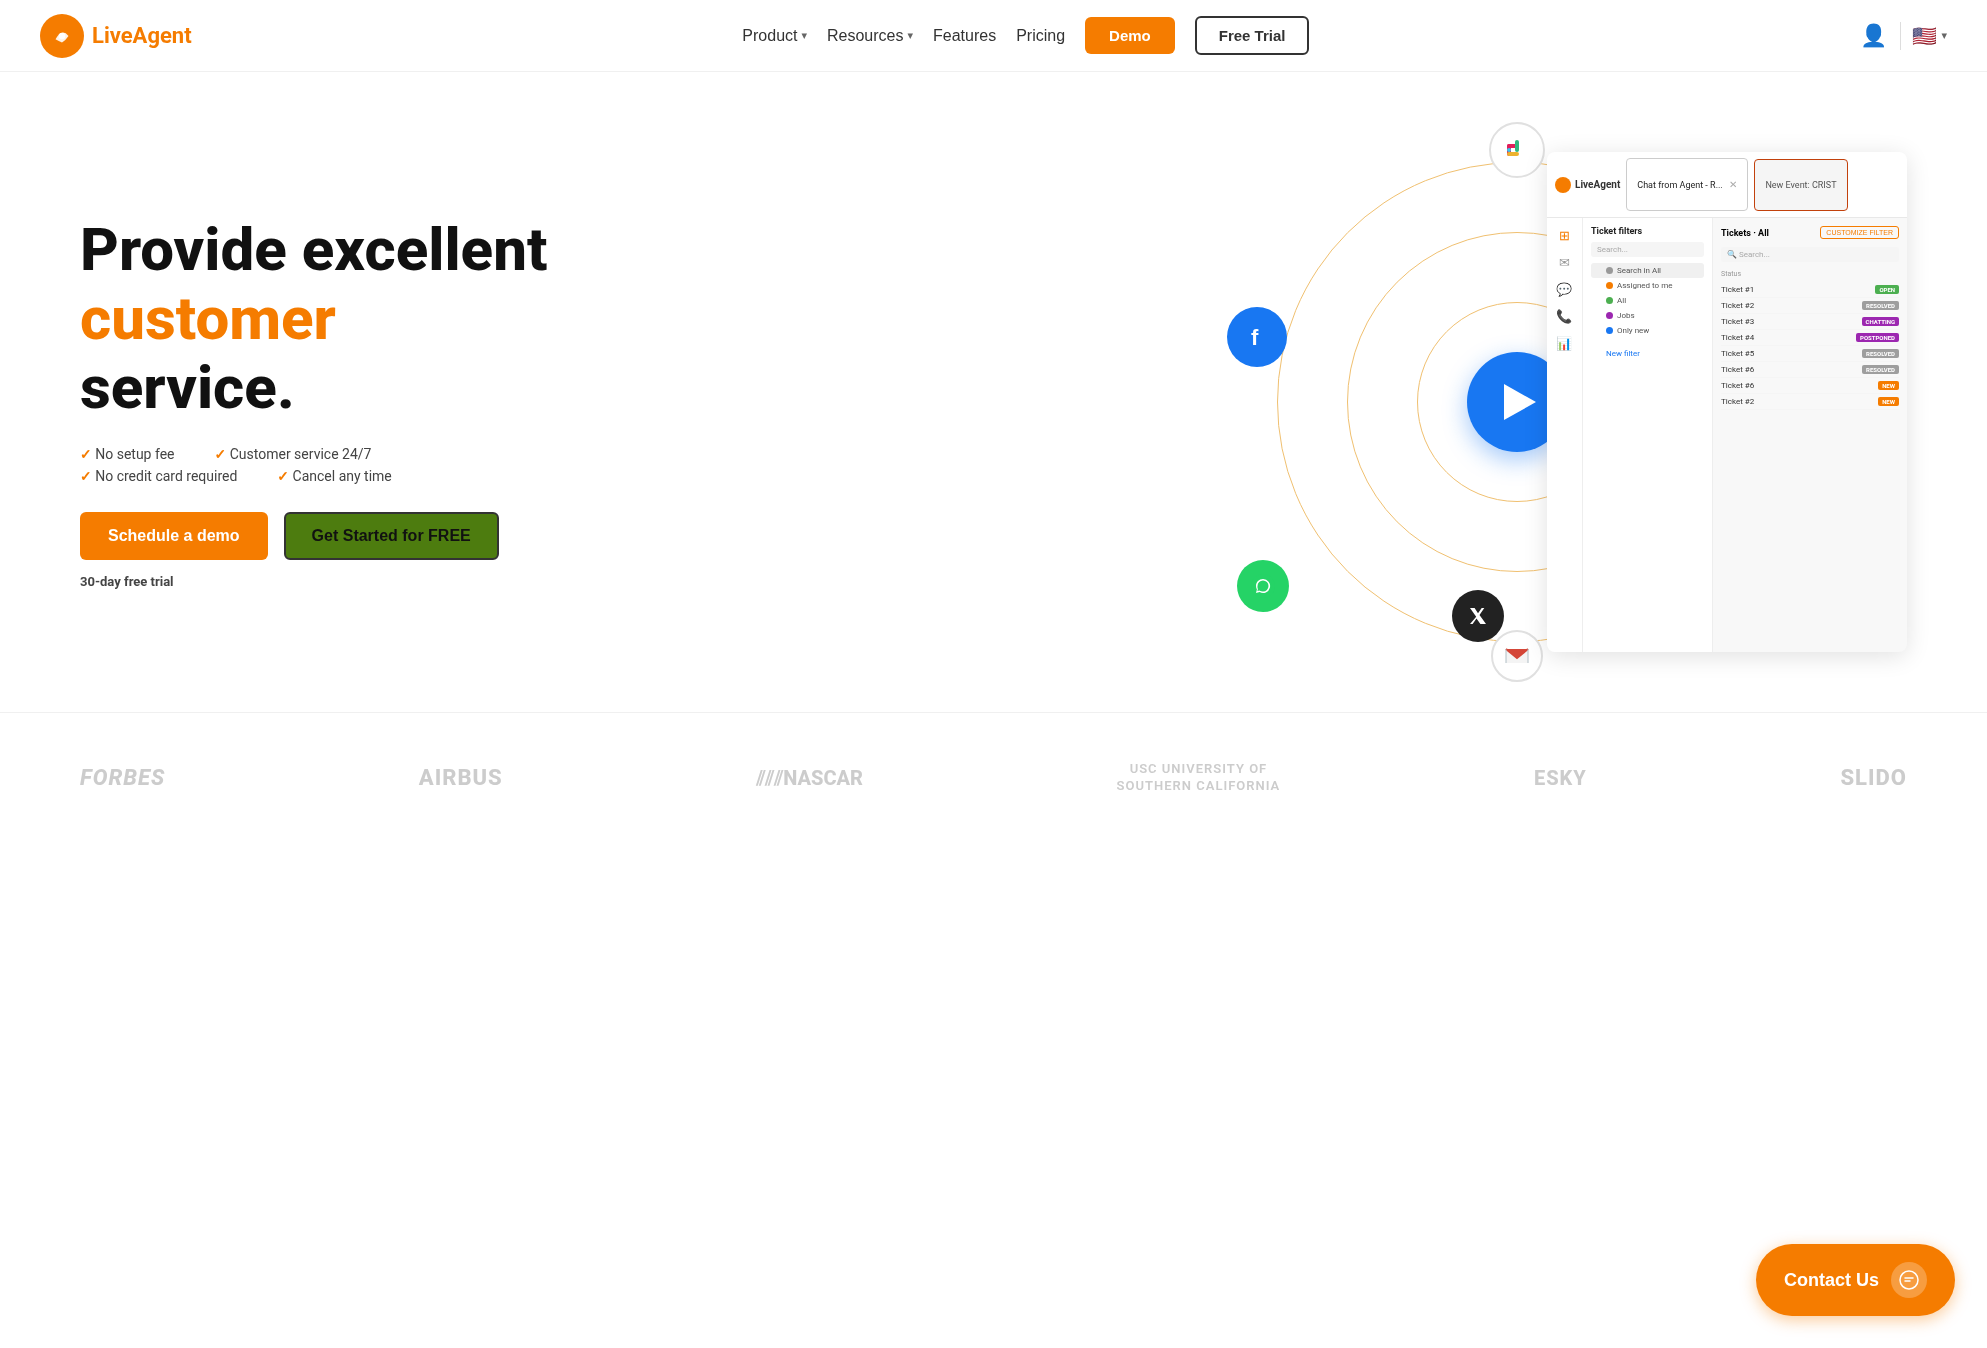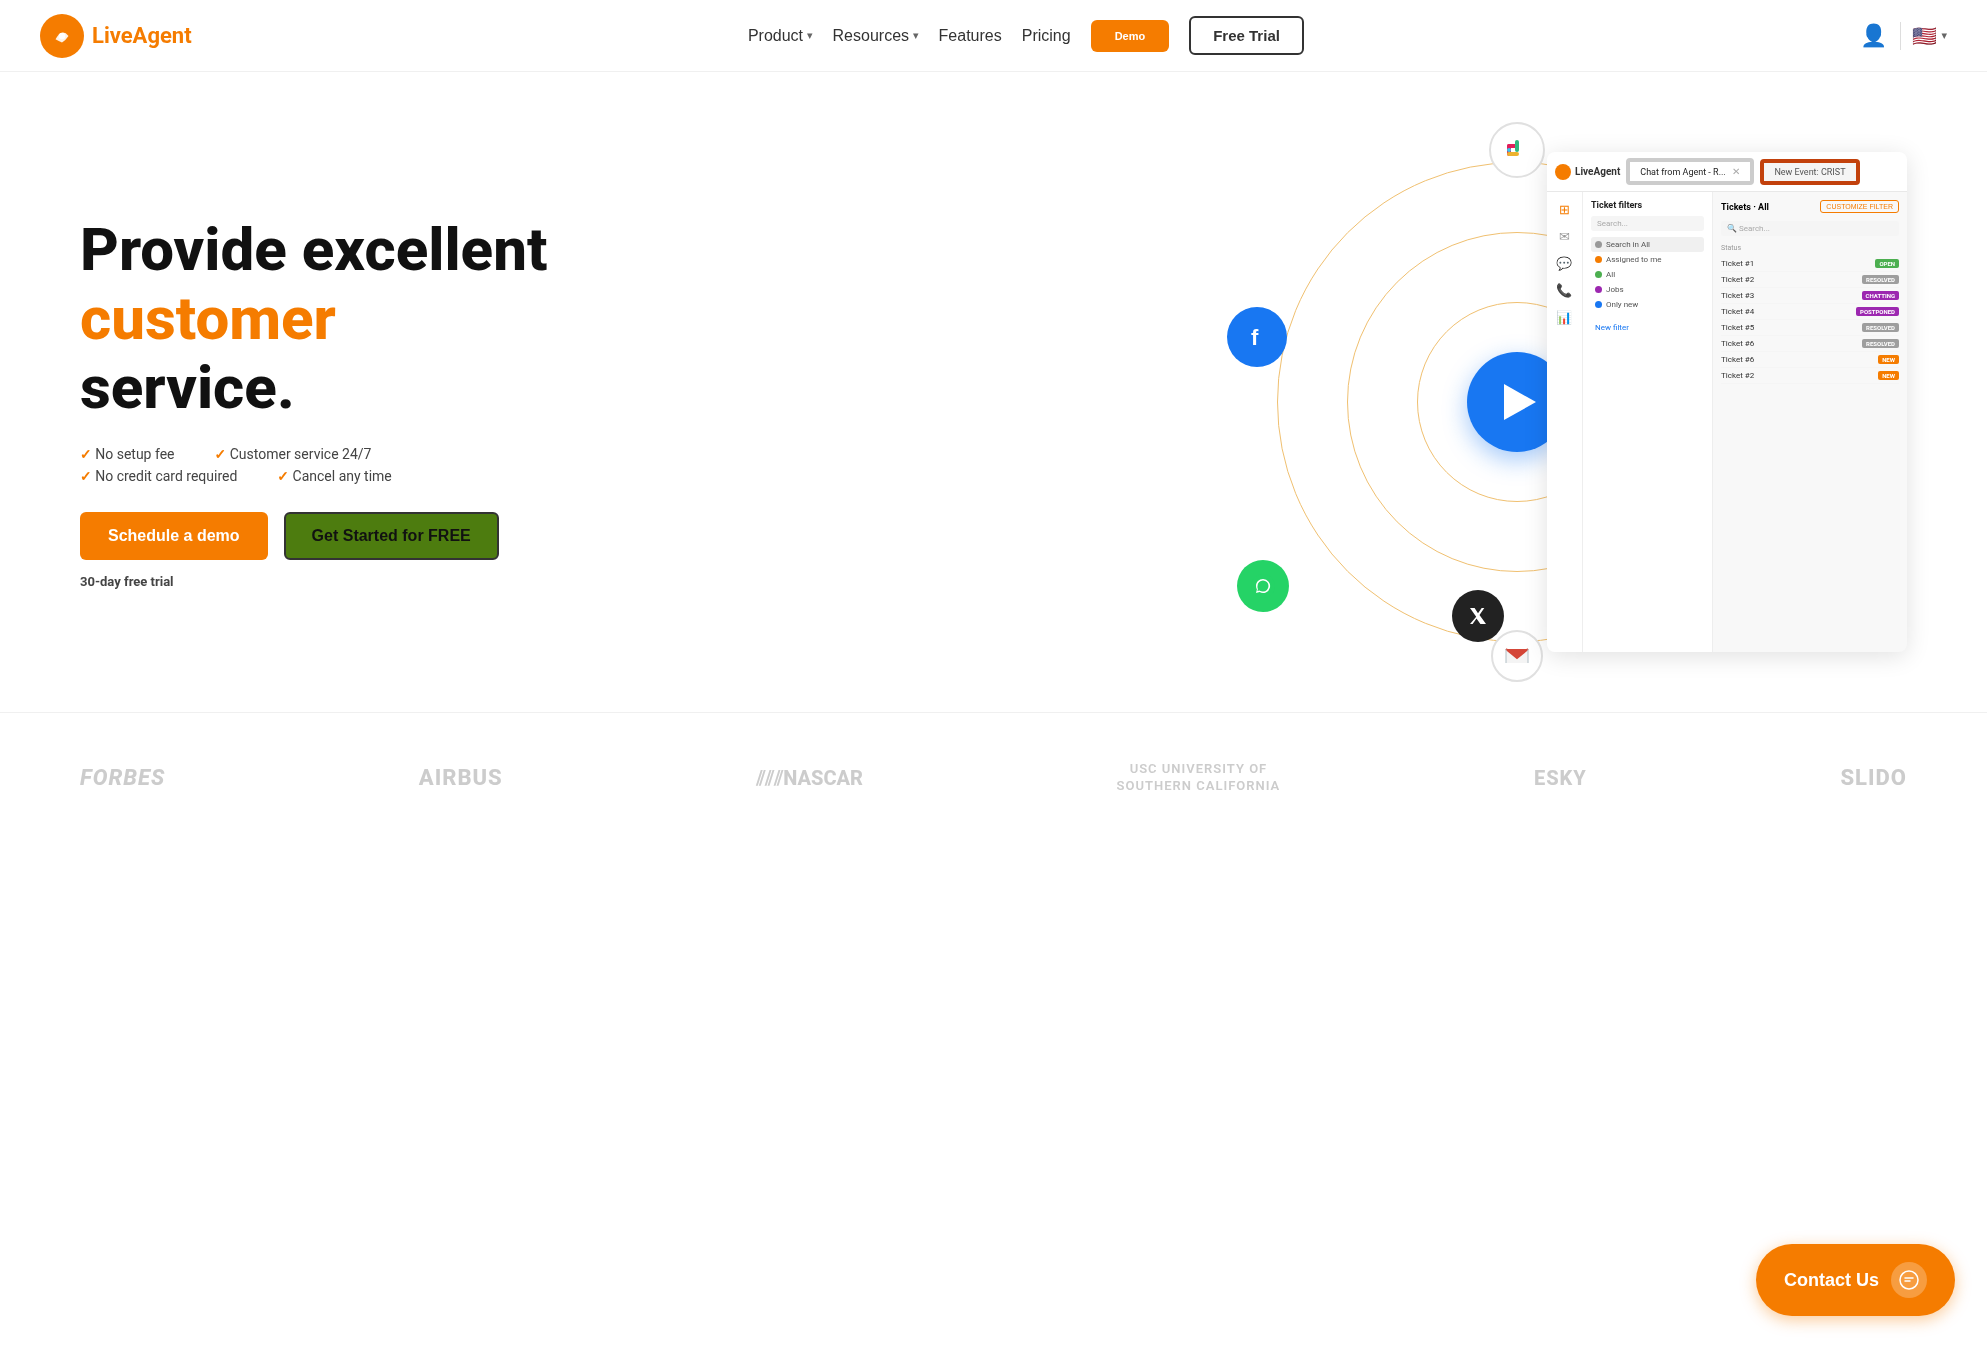--- a/index.html
+++ b/index.html
@@ -21,21 +21,21 @@
     .nav-logo-text span { color: #f57c00; }
     .nav-links { display: flex; align-items: center; gap: 20px; }
     .nav-link {
       font-size: 16px; color: #333; text-decoration: none; cursor: pointer;
       display: flex; align-items: center; gap: 4px; background: none; border: none;
     }
     .nav-chevron { font-size: 11px; color: #666; }
     .nav-actions { display: flex; align-items: center; gap: 12px; }
     .btn-demo {
       background: #f57c00; color: #fff; border: none; border-radius: 6px;
-      padding: 10px 24px; font-size: 11px; font-weight: 600; cursor: pointer;
+      padding: 10px 24px; font-size: 15px; font-weight: 600; cursor: pointer;
     }
     .btn-free-trial {
       background: #fff; color: #333; border: 2px solid #333; border-radius: 6px;
       padding: 9px 22px; font-size: 15px; font-weight: 600; cursor: pointer;
     }
     .nav-user-icon { font-size: 22px; color: #555; cursor: pointer; }
     .nav-flag { display: flex; align-items: center; gap: 4px; cursor: pointer; font-size: 20px; }
     .nav-divider { width: 1px; height: 28px; background: #ddd; }
 
     
@@ -140,22 +140,22 @@
       width: 360px; height: 500px; background: #f8f8f8; border-radius: 8px;
       overflow: hidden; box-shadow: 0 4px 24px rgba(0,0,0,0.12);
       z-index: 2;
     }
     .app-top-bar {
       background: #fff; padding: 6px 8px;
       display: flex; gap: 6px; align-items: center;
       border-bottom: 1px solid #e8e8e8;
     }
     .app-tab {
-      font-size: 9px; color: #555; padding: 4px 10px; border-radius: 4px;
-      background: #f5f5f5; border: 4px solid #c2410c;
+      font-size: 9px; color: #555; padding: 20px 10px; border-radius: 4px;
+      background: #f5f5f5; border: 1px solid #c2410c;
     }
     .app-tab.active { background: #fff; border-color: #ccc; color: #222; }
     .app-tab-close { font-size: 10px; color: #aaa; margin-left: 4px; }
     .app-logo-bar { display: flex; align-items: center; gap: 4px; }
     .app-logo-dot { width: 16px; height: 16px; background: #f57c00; border-radius: 50%; }
     .app-logo-text { font-size: 10px; font-weight: 700; color: #333; }
 
     .app-body { display: flex; height: calc(100% - 36px); }
     .app-sidebar {
       width: 36px; background: #fff; border-right: 1px solid #eee;
@@ -166,21 +166,21 @@
 
     .app-panel {
       width: 130px; background: #fff; border-right: 1px solid #eee; padding: 8px;
     }
     .app-panel-title { font-size: 9px; font-weight: 700; color: #222; margin-bottom: 6px; }
     .app-panel-search {
       background: #f5f5f5; border-radius: 3px; padding: 3px 6px;
       font-size: 8px; color: #aaa; margin-bottom: 6px;
     }
     .app-panel-item {
-      display: flex; align-items: center; gap: 4px; padding: 3px 4px;
+      display: flex; align-items: center; gap: 4px; padding: 3px 15px;
       font-size: 8px; color: #555; cursor: pointer; border-radius: 3px;
     }
     .app-panel-item:hover, .app-panel-item.active { background: #f0f0f0; }
     .app-panel-dot { width: 7px; height: 7px; border-radius: 50%; }
 
     .app-main { flex: 1; padding: 8px; overflow: hidden; }
     .app-main-header {
       display: flex; justify-content: space-between; align-items: center;
       margin-bottom: 8px;
     }

